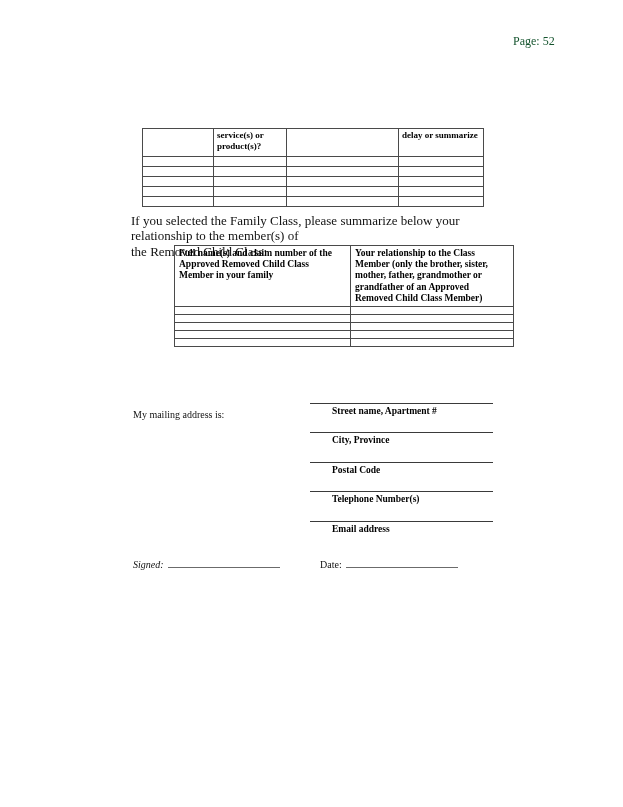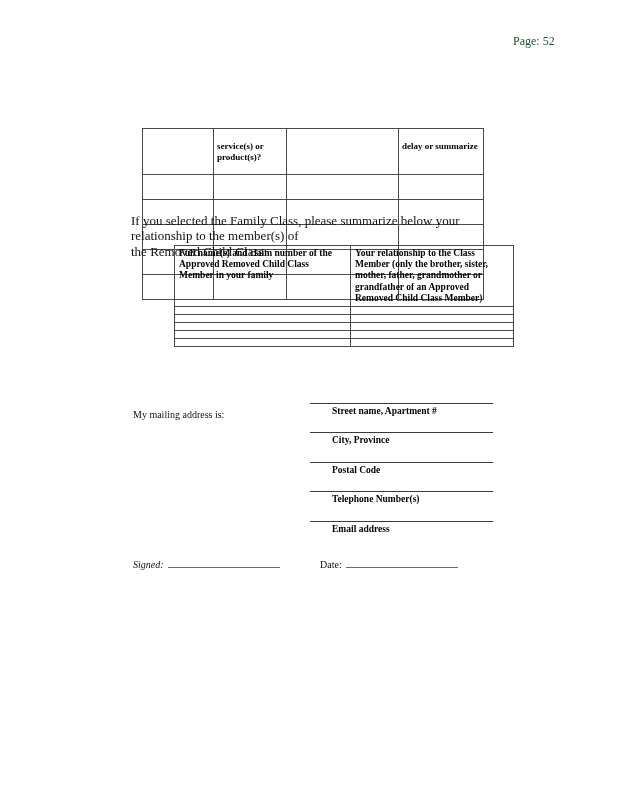--- a/index.html
+++ b/index.html
@@ -22,21 +22,21 @@
   }
   
   table.doc-table {
     position: absolute;
     border-collapse: collapse;
     table-layout: fixed;
   }
   table.doc-table td {
     border: 1px solid #4a4a4a;
     vertical-align: top;
-    padding: 12px 3px;
+    padding: 1px 3px;
     font-size: 9px;
     font-weight: bold;
     line-height: 1.18;
     overflow: hidden;
   }
   #table1 { left: 142px; top: 128px; width: 341px; }
   #table1 tr.header-row { height: 28px; }
   #table1 tr.empty-row { height: 10px; }
   #table2 { left: 142px; top: 245px; width: 339px; margin-left: 32px; }
   #table2 td { font-size: 9.5px; padding: 2px 4px; }

